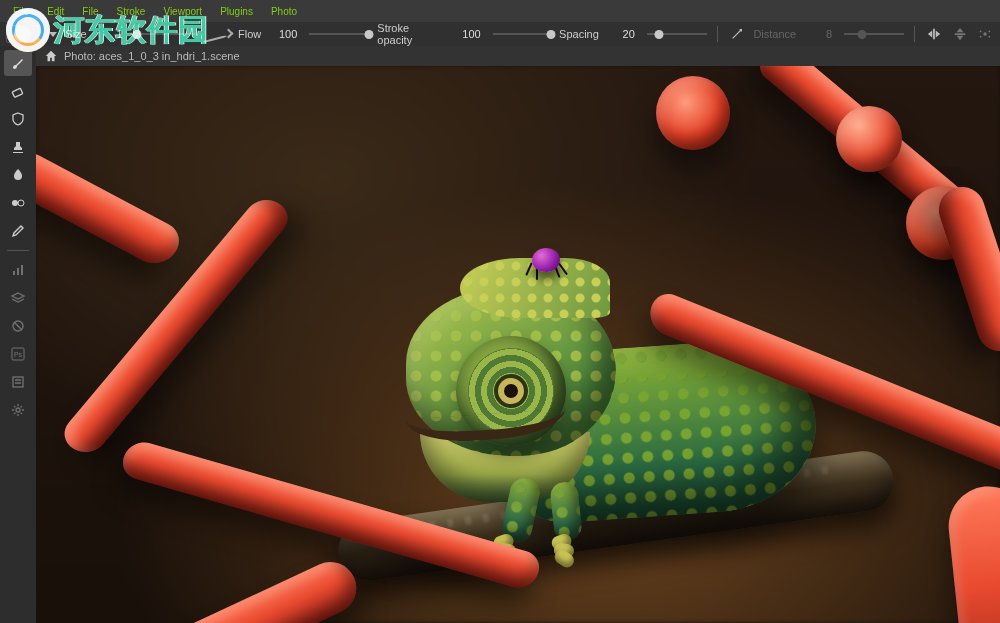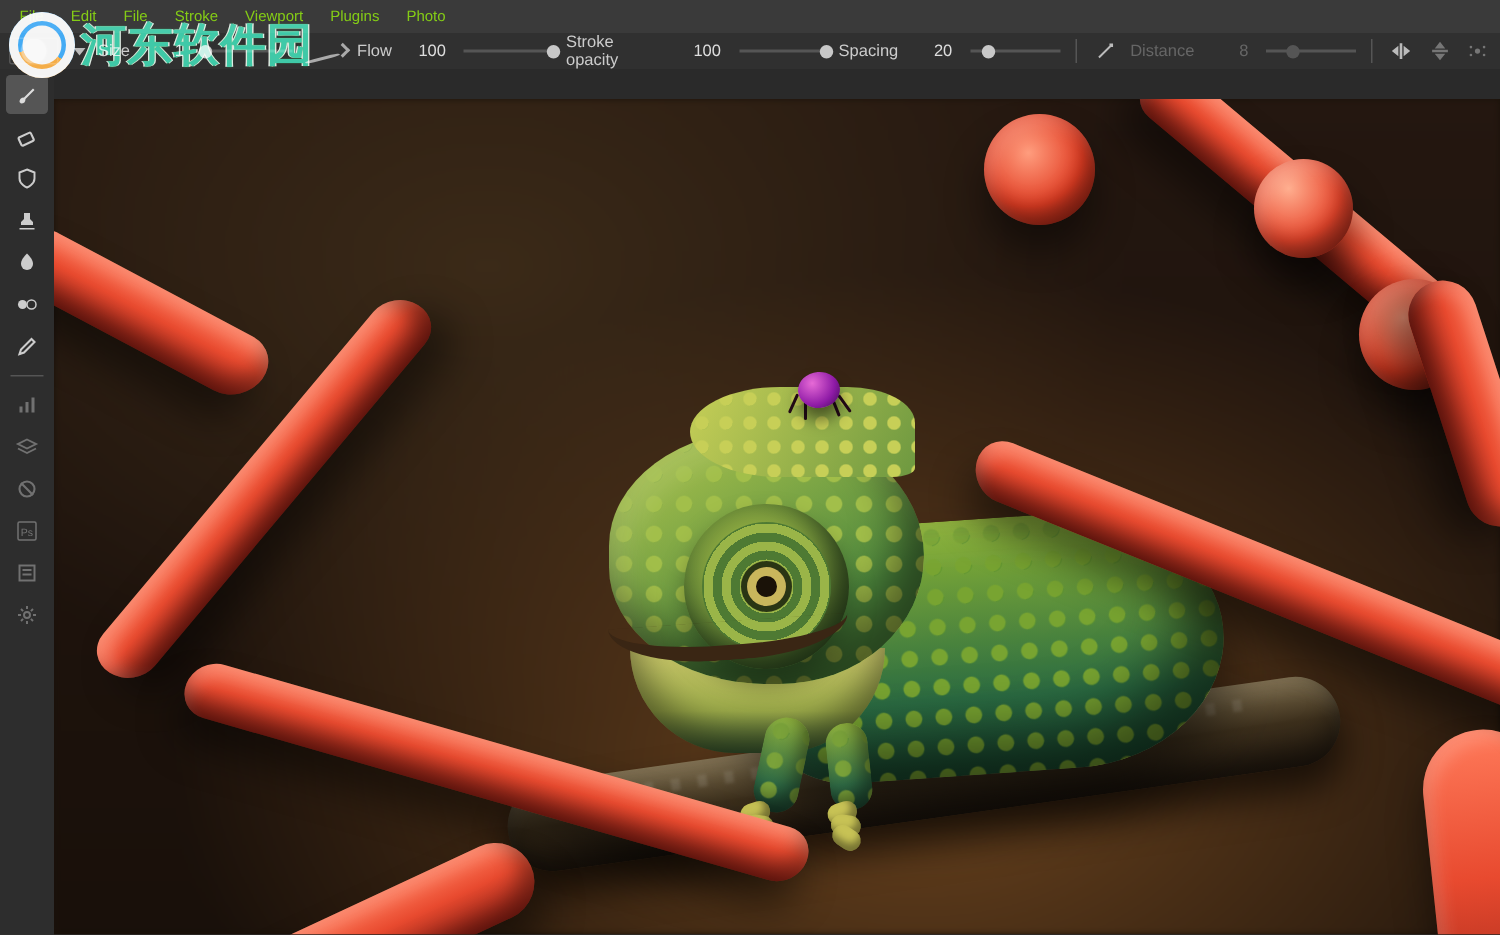--- a/index.html
+++ b/index.html
@@ -211,20 +211,26 @@
       <svg viewBox="0 0 16 16" fill="#bbb">
           <circle cx="8" cy="8" r="2"></circle>
           <circle cx="3" cy="5" r="1"></circle>
           <circle cx="13" cy="5" r="1"></circle>
           <circle cx="3" cy="11" r="1"></circle>
           <circle cx="13" cy="11" r="1"></circle>
         </svg>
     </div>
   </div>
 
+  <div class="crumb">
+    <svg class="home" viewBox="0 0 16 16" fill="#ccc">
+        <path d="M8 2 2 8h2v6h3V10h2v4h3V8h2z"></path>
+      </svg>
+    <span>Photo: aces_1_0_3 in_hdri_1.scene</span>
+  </div>
 
   <div class="toolbar">
     <div class="tool active">
         <svg viewBox="0 0 16 16" fill="#ddd">
           <path d="M3 13c0-2 1-3 3-3l6-6 1 1-6 6c0 2-1 3-3 3z"></path>
         </svg>
       </div>
     <div class="tool">
         <svg viewBox="0 0 16 16" fill="none" stroke="#ccc" stroke-width="1.4">
           <rect x="3" y="7" width="9" height="6" rx="1" transform="rotate(-25 7 10)"></rect>

